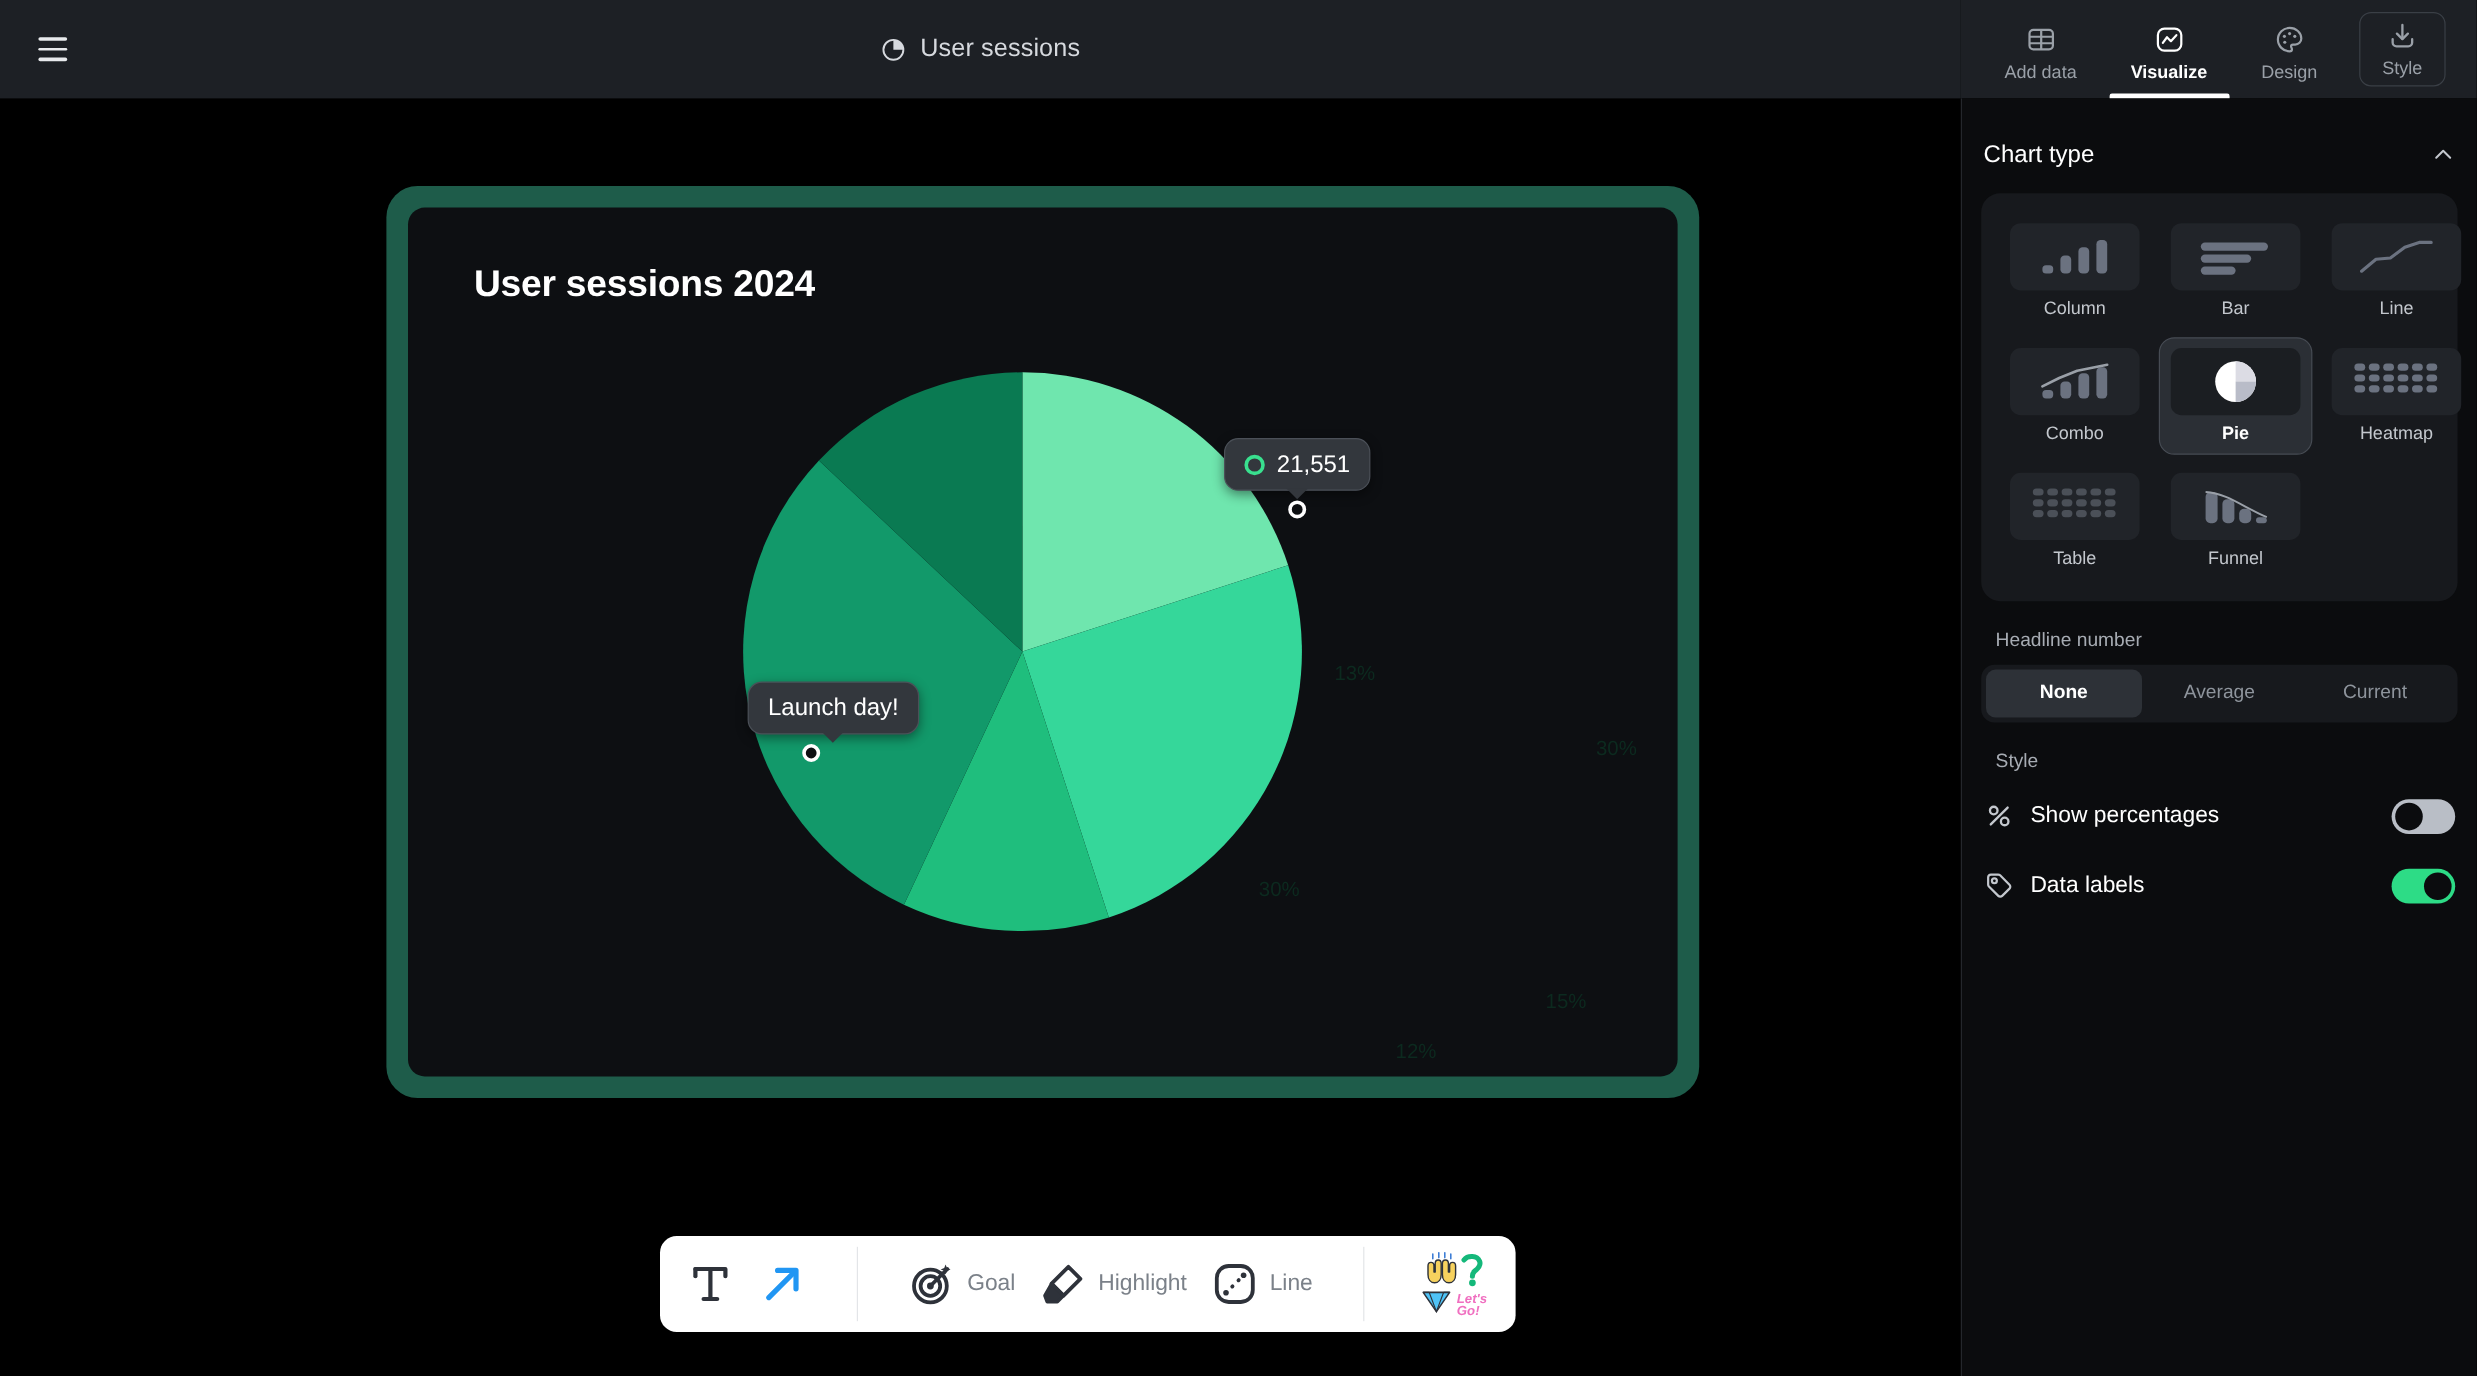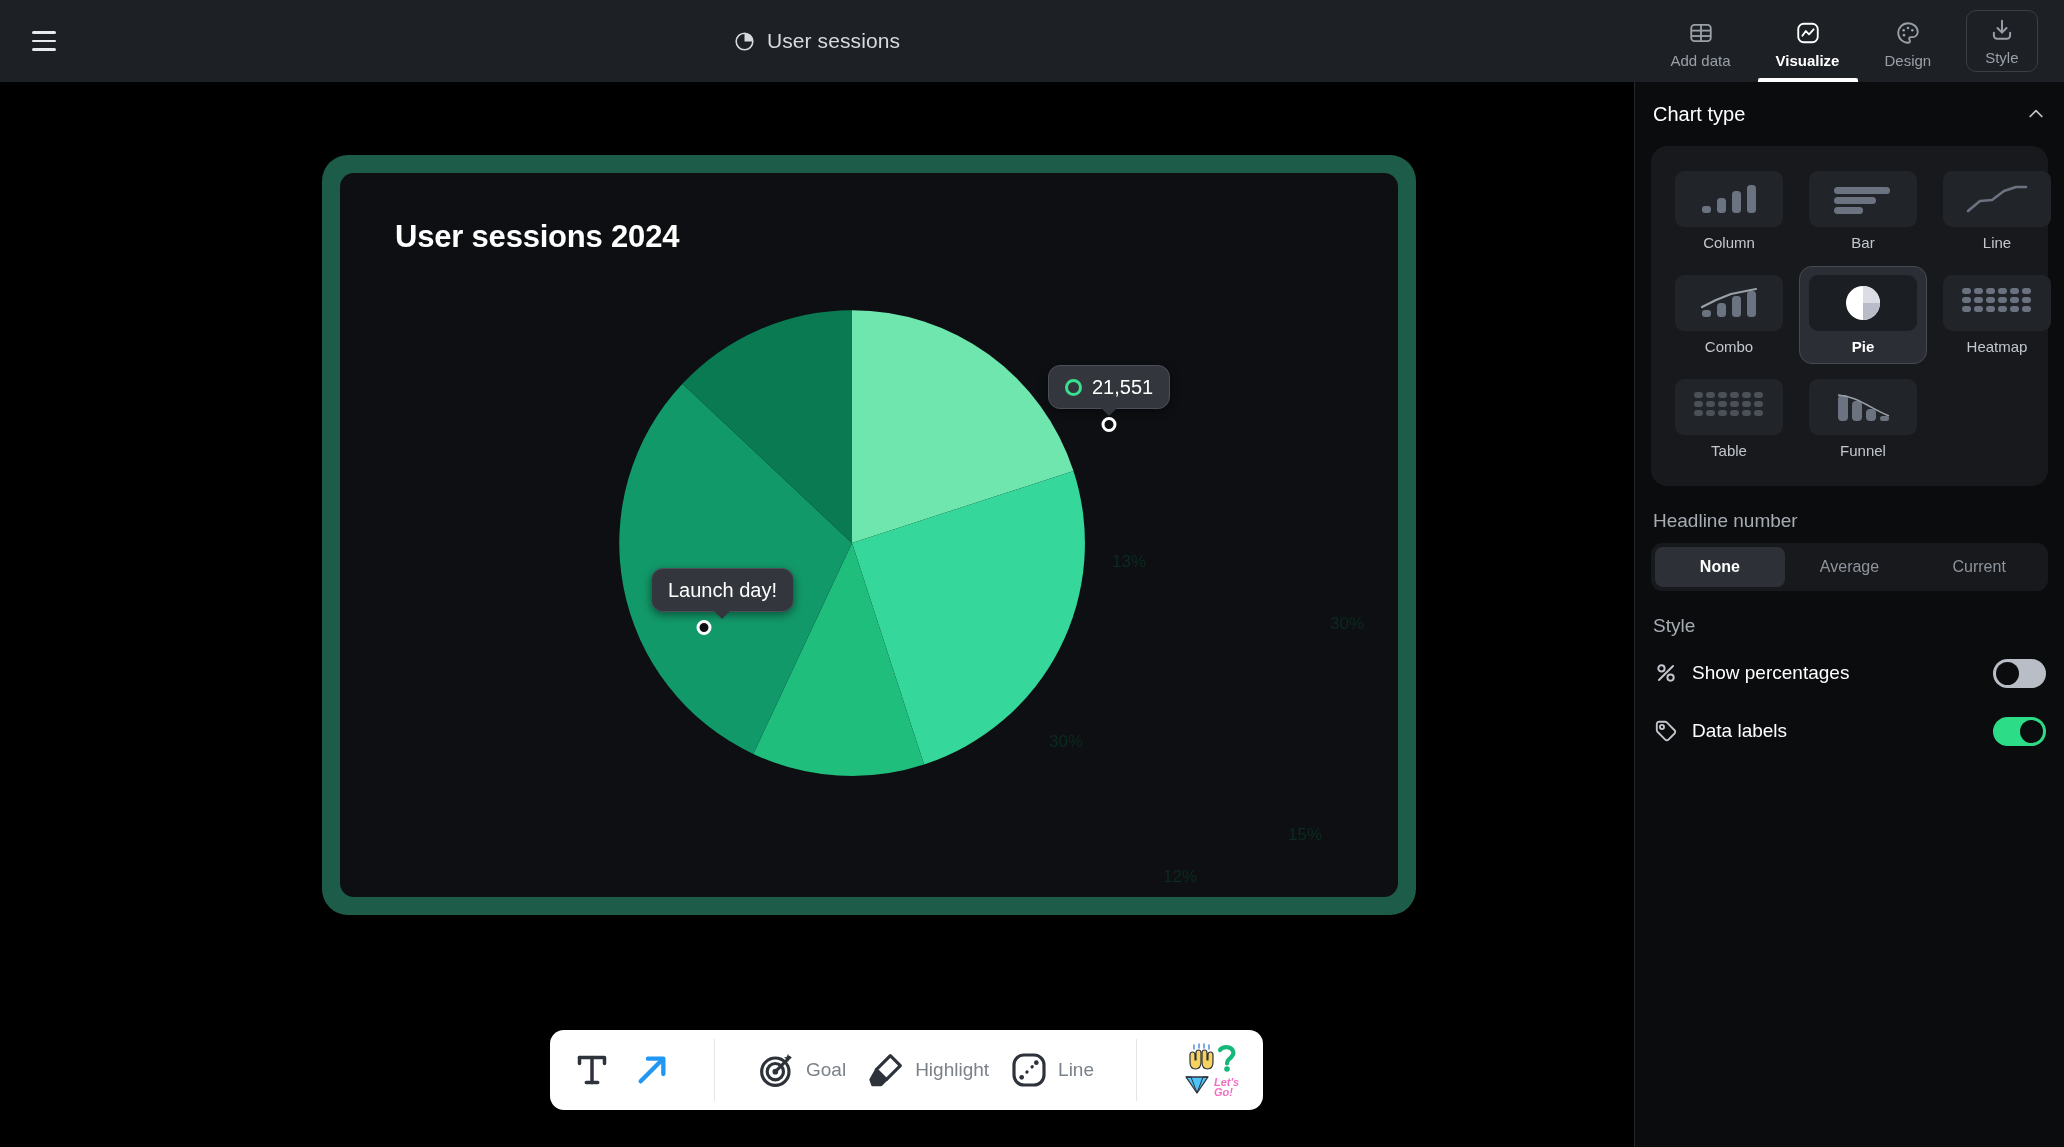--- a/index.html
+++ b/index.html
@@ -66,21 +66,21 @@
   
   .rpanel {
     position: absolute; top: 82px; right: 0;
     width: 430px; height: 1065px;
     background: #0b0c0e;
     border-left: 1px solid #24272c;
     padding: 0 16px;
   }
   .panel-head {
     display: flex; align-items: center; justify-content: space-between;
-    height: 64px; padding: 0 2px;
+    height: 64px; padding: 0 2px; margin-top: 15px;
   }
   .panel-head .t { font-size: 20px; color: #fff; }
   .chev { width: 20px; height: 20px; cursor: pointer; }
 
   .typegrid {
     background: #17191d; border-radius: 16px;
     padding: 16px 14px 18px; display: grid;
     grid-template-columns: repeat(3, 1fr);
     gap: 6px 6px; justify-items: center;
   }
@@ -94,22 +94,22 @@
   .thumb {
     width: 108px; height: 56px; background: #212429;
     border-radius: 9px; display: flex; align-items: center;
     justify-content: center; overflow: hidden;
   }
   .tcell.sel .thumb { background: #1b1e22; }
   .tlbl { font-size: 15px; color: #c3c7cd; }
   .tcell.sel .tlbl { color: #fff; font-weight: bold; }
 
   .sec-label {
-    font-size: 19px; color: #a7acb3;
-    margin: 24px 2px 11px;
+    font-size: 16px; color: #a7acb3;
+    margin: 24px 12px 11px;
   }
   .segctl {
     display: flex; background: #17191d;
     border-radius: 11px; padding: 4px; height: 48px;
   }
   .seg {
     flex: 1; display: flex; align-items: center; justify-content: center;
     font-size: 16px; color: #8e949c; border-radius: 8px; cursor: pointer;
   }
   .seg.on { background: #2d3137; color: #fff; font-weight: bold; }
@@ -154,21 +154,21 @@
     position: absolute; left: 0; top: 0; width: 100%; height: 100%;
   }
   .pie-svg { position: absolute; left: 267px; top: 125px; }
 
   .pct {
     position: absolute; font-size: 17px; color: #0c2a1f;
     transform: translate(-50%, -50%); white-space: nowrap;
   }
 
   
-  .anno { position: absolute; margin-left: 28px; }
+  .anno { position: absolute; }
   .bubble {
     background: #33373d; border: 1px solid #4b5058;
     border-radius: 12px; height: 44px;
     display: flex; align-items: center; gap: 10px;
     padding: 0 16px; position: relative;
     box-shadow: 0 3px 10px rgba(0,0,0,.45);
   }
   .bubble .txt { font-size: 20px; color: #ffffff; white-space: nowrap; }
   .bubble::after {
     content: ""; position: absolute; bottom: -8px; left: 50%;

